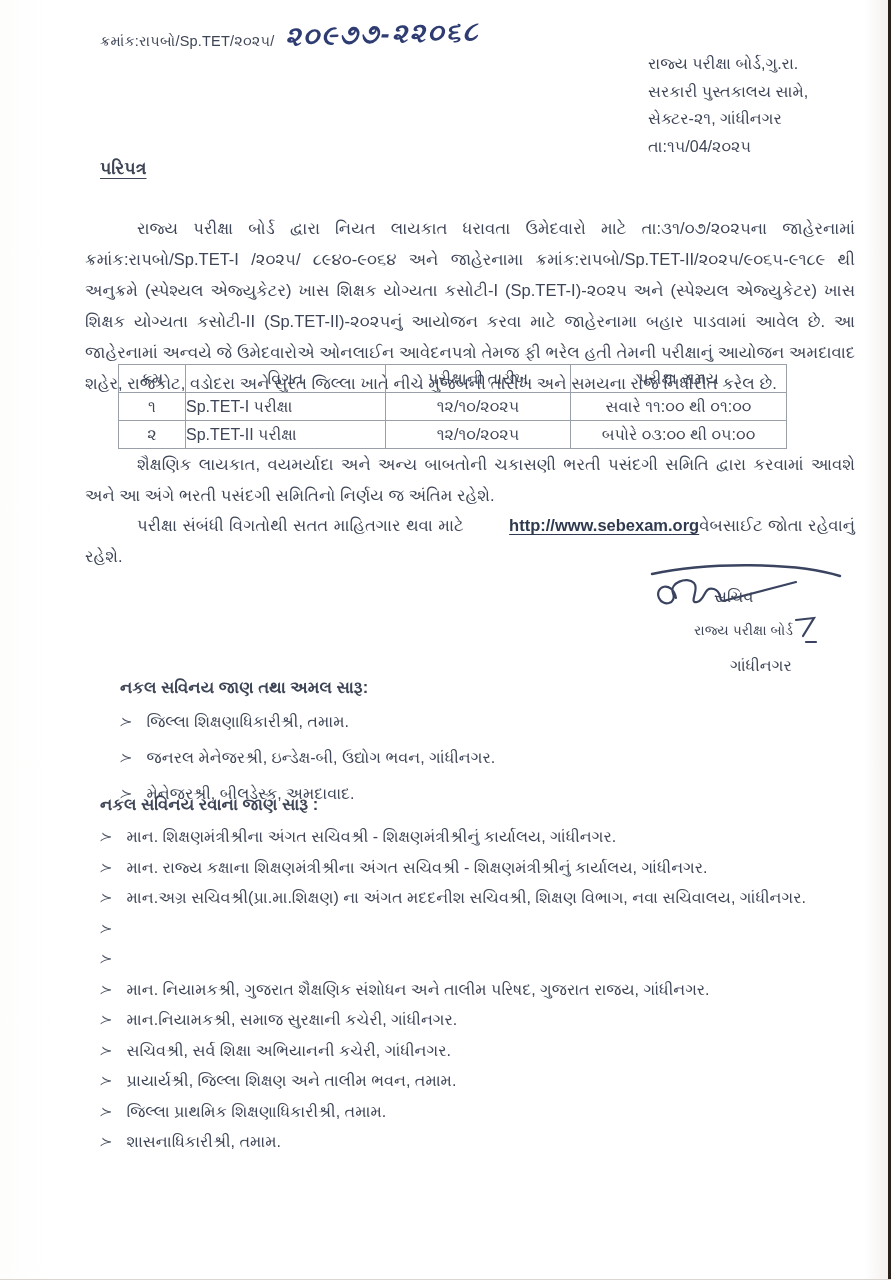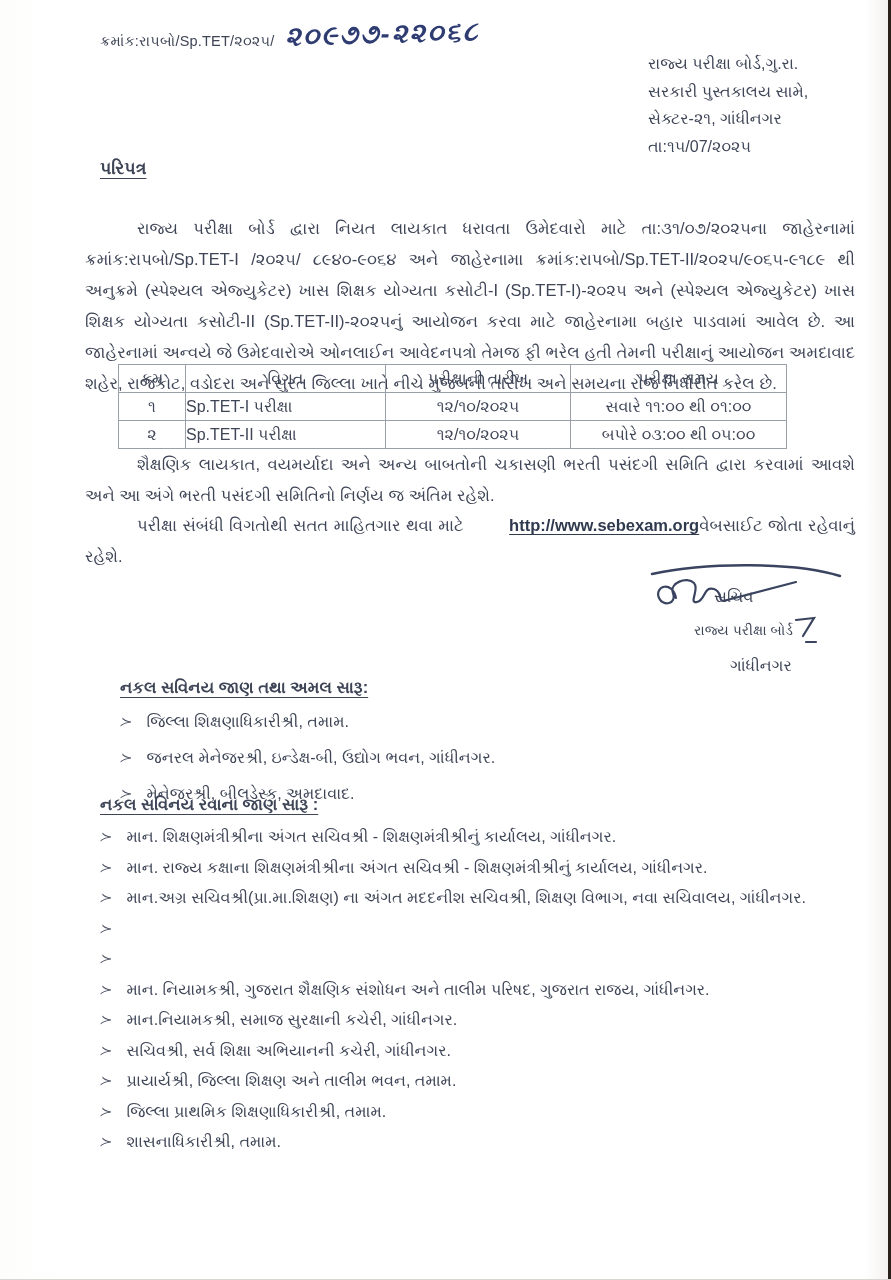--- a/index.html
+++ b/index.html
@@ -56,21 +56,21 @@
   
   .signature{left:618px;top:558px;width:250px;height:130px;}
   .sig-scribble{position:absolute;left:28px;top:0;}
   .sig-tick{position:absolute;left:176px;top:58px;}
   .sig-title{position:absolute;left:96px;top:30px;font-size:16px;}
   .sig-org{position:absolute;left:76px;top:64px;font-size:14px;}
   .sig-city{position:absolute;left:112px;top:99px;font-size:16px;}
 
   
   .cc-heading{font-size:16.5px;font-weight:600;
-    text-decoration:underline;text-underline-offset:4px;}
+    text-underline-offset:4px;}
   ul.cc-list{list-style:none;margin:0;padding:0;}
   ul.cc-list li{display:flex;align-items:baseline;font-size:16px;}
   .bullet{display:inline-block;transform:skewX(-14deg) scaleY(.85);
     margin-right:14px;font-size:15px;color:#4a5161;}
   .cc1{left:120px;top:678px;}
   .cc1 ul{margin-top:16px;}
   .cc1 li{height:36px;}
   .cc2{left:100px;top:795px;}
   .cc2 ul{margin-top:14px;}
   .cc2 li{height:30.5px;}
@@ -81,21 +81,21 @@
 <div class="page">
 
   <div class="abs ref-line">
     <span class="ref-printed">ક્રમાંક:રાપબો/Sp.TET/૨૦૨૫/</span><span class="ref-handwritten">૨૦૯૭૭-૨૨૦૬૮</span>
   </div>
 
   <div class="abs address">
     <div>રાજ્ય પરીક્ષા બોર્ડ,ગુ.રા.</div>
     <div>સરકારી પુસ્તકાલય સામે,</div>
     <div>સેક્ટર-૨૧, ગાંધીનગર</div>
-    <div>તા:૧૫/07/૨૦૨૫</div>
+    <div>તા:૧૫/04/૨૦૨૫</div>
   </div>
 
   <div class="abs doc-heading">પરિપત્ર</div>
 
   <div class="abs para para1">રાજ્ય પરીક્ષા બોર્ડ દ્વારા નિયત લાયકાત ધરાવતા ઉમેદવારો માટે તા:૩૧/૦૭/૨૦૨૫ના જાહેરનામાં ક્રમાંક:રાપબો/Sp.TET-I /૨૦૨૫/ ૮૯૪૦-૯૦૬૪ અને જાહેરનામા ક્રમાંક:રાપબો/Sp.TET-II/૨૦૨૫/૯૦૬૫-૯૧૮૯ થી અનુક્રમે (સ્પેશ્યલ એજ્યુકેટર) ખાસ શિક્ષક યોગ્યતા કસોટી-I (Sp.TET-I)-૨૦૨૫ અને (સ્પેશ્યલ એજ્યુકેટર) ખાસ શિક્ષક યોગ્યતા કસોટી-II (Sp.TET-II)-૨૦૨૫નું આયોજન કરવા માટે જાહેરનામા બહાર પાડવામાં આવેલ છે. આ જાહેરનામાં અન્વયે જે ઉમેદવારોએ ઓનલાઈન આવેદનપત્રો તેમજ ફી ભરેલ હતી તેમની પરીક્ષાનું આયોજન અમદાવાદ શહેર, રાજકોટ, વડોદરા અને સુરત જિલ્લા ખાતે નીચે મુજબની તારીખ અને સમયના રોજ નિર્ધારીત કરેલ છે.</div>
 
   <table class="exam">
     <colgroup>
         <col class="w-no">
         <col class="w-name">

